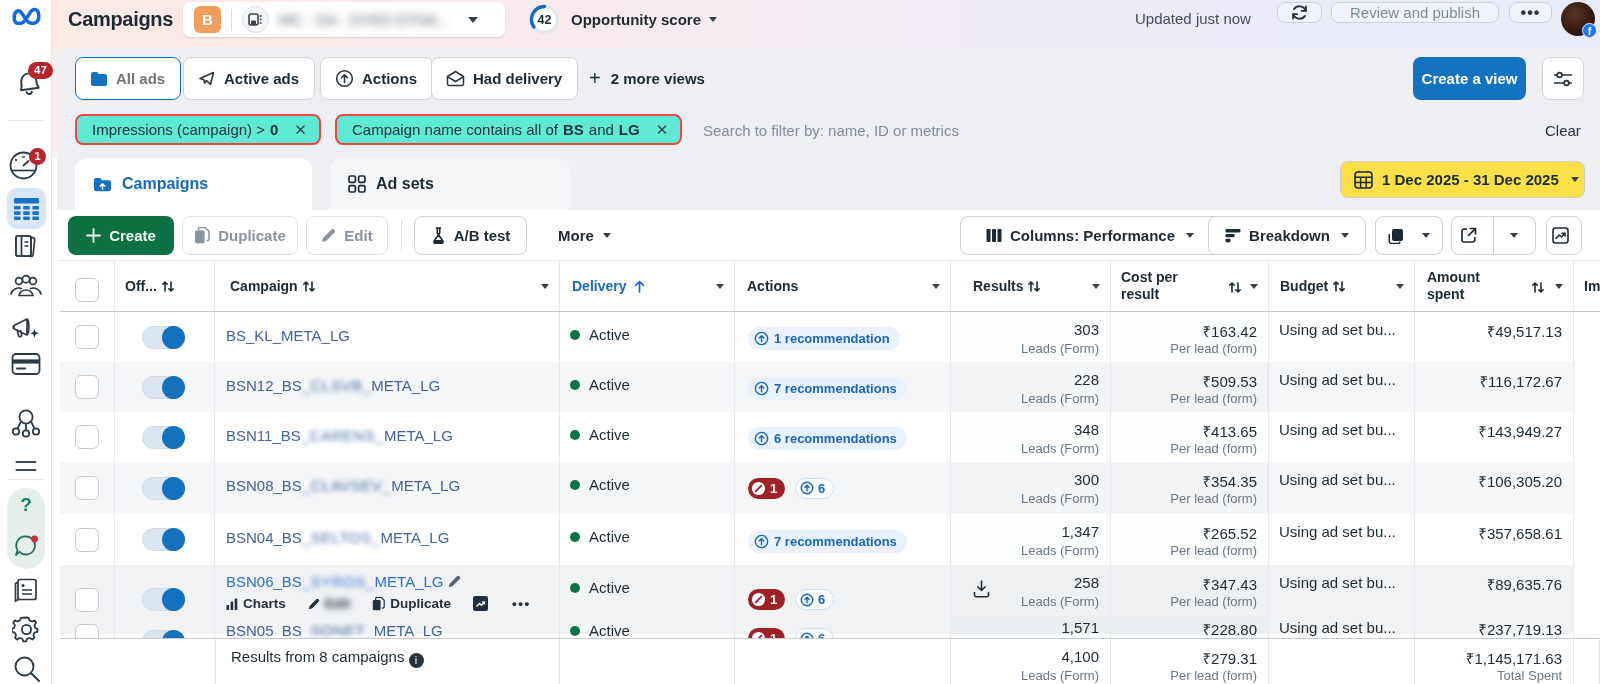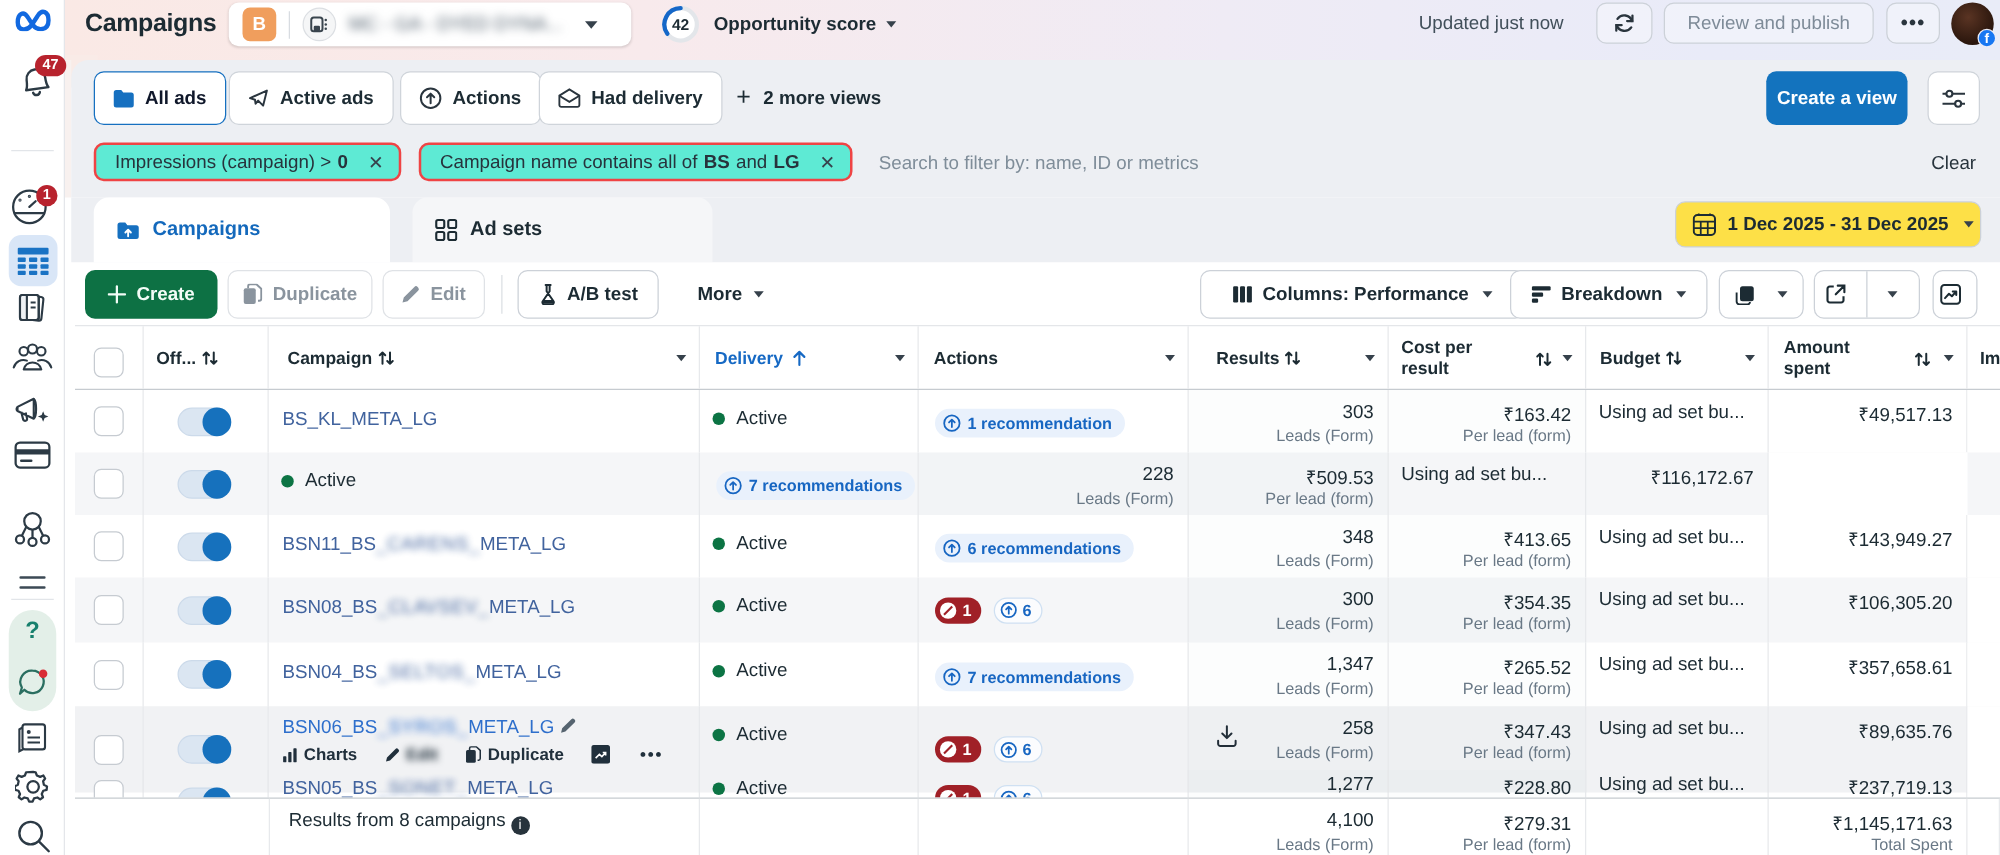--- a/index.html
+++ b/index.html
@@ -18,32 +18,32 @@
   .bsq { width:27px; height:27px; margin-left:11px; background:#f09e5d; border-radius:6px; color:#fff; font-weight:700; font-size:15px; display:flex; align-items:center; justify-content:center; }
   .vdiv { width:1px; height:22px; background:#d8dce1; margin:0 10px; }
   .acirc { width:27px; height:27px; border-radius:50%; border:1px solid #dcdfe3; background:#f5f6f7; display:flex; align-items:center; justify-content:center; }
   .blurname { filter:blur(4px); color:#4e5d6b; font-size:15px; margin-left:10px; white-space:nowrap; overflow:hidden; width:175px; }
   .caret { display:inline-block; width:0; height:0; border-left:5px solid transparent; border-right:5px solid transparent; border-top:6px solid #36414b; }
   .caret.sm { border-left-width:4px; border-right-width:4px; border-top-width:5px; }
 
   #oppscore { position:absolute; left:476px; top:3px; display:flex; align-items:center; }
   #opptxt { font-size:15px; font-weight:600; color:#1c2b33; margin:0 8px 0 10px; }
   #updated { position:absolute; left:1083px; top:10px; font-size:15px; color:#414f5a; }
-  .topbtn { position:absolute; top:2px; height:33px; border:1px solid #ccd1d8; border-radius:8px; background:rgba(255,255,255,.35); display:flex; align-items:center; justify-content:center; }
+  .topbtn { position:absolute; top:2px; height:21px; border:1px solid #ccd1d8; border-radius:8px; background:rgba(255,255,255,.35); display:flex; align-items:center; justify-content:center; }
   #avatar { position:absolute; left:1509px; top:2px; width:34px; height:34px; border-radius:50%; background:radial-gradient(circle at 40% 35%,#5a3423,#2a160d 70%); }
   #avatar .fb { position:absolute; right:-2px; bottom:-2px; width:15px; height:15px; border-radius:50%; background:#1877f2; color:#fff; font-size:11px; font-weight:700; text-align:center; line-height:15px; border:1px solid #ecedf8;}
 
   
   #strip { position:absolute; left:57px; top:48px; width:1543px; height:110px; background:#edeff3; border-top-left-radius:14px; }
   #pinkpatch { position:absolute; left:52px; top:44px; width:26px; height:26px; background:#f9ebe7; }
   #gutter { position:absolute; left:52px; top:48px; width:5px; height:110px; background:#f8f1ef; }
   .viewpill { position:absolute; top:9px; height:43px; background:#fff; border:1px solid #cfd4da; border-radius:8px; display:flex; align-items:center; font-size:15px; color:#1c2b33; font-weight:600;}
   .viewpill svg { margin:0 8px 0 14px; }
   .viewpill span { margin-right:15px; }
-  #allads { border:1px solid #1670c0; color:#0f172a; }
+  #allads { border:1px solid #1670c0; color:#737373; }
   #morev { position:absolute; top:9px; height:43px; display:flex; align-items:center; font-size:15px; font-weight:600; color:#1c2b33; }
   #createview { position:absolute; left:1356px; top:9px; width:113px; height:43px; background:#1373be; border-radius:8px; color:#fdfeff; font-size:15px; font-weight:700; display:flex; align-items:center; justify-content:center; }
   #sliderbtn { position:absolute; left:1485px; top:9px; width:42px; height:43px; background:#fff; border:1px solid #cfd4da; border-radius:8px; display:flex; align-items:center; justify-content:center;}
 
   .fpill { position:absolute; top:66px; height:31px; background:#5eead4; border:2px solid #ef4444; border-radius:8px; display:flex; align-items:center; font-size:15px; color:#27333c; white-space:nowrap; }
   .fpill b { font-weight:700; margin-left:5px;}
   .fx { margin:0 12px 0 16px; font-size:15px; color:#37434d; }
   #searchtxt { position:absolute; left:646px; top:74px; font-size:15px; color:#7f8d99; }
   #cleartxt { position:absolute; left:1488px; top:74px; font-size:15px; color:#27333c; }
 
@@ -377,20 +377,23 @@
           <div class="cell last" style="background:#fff;"></div>
         </div>
         <div class="trow body-row row-alt" style="top:102px; height:50px;">
           <div class="cell">
             <span class="chkbox"></span>
           </div>
           <div class="cell">
             <span class="toggle"></span>
           </div>
           <div class="cell">
+            <span class="cname"><span>BSN12_BS</span><span class="blur">_CLSVB_</span><span>META_LG</span></span>
+          </div>
+          <div class="cell">
             <span class="delivery"><span class="gdot"></span>Active</span>
           </div>
           <div class="cell">
             <span class="recpill"><svg width="15" height="15" viewBox="0 0 19 19" fill="none" stroke="#1766c2" stroke-width="1.8">
                 <circle cx="9.5" cy="9.5" r="7.8"></circle>
                 <path d="M9.5 13.5 V6.2 M6.6 8.8 L9.5 5.9 L12.4 8.8" stroke-linecap="round" stroke-linejoin="round"></path>
               </svg>7 recommendations</span>
           </div>
           <div class="cell shade">
             <span class="num">228</span>
@@ -592,21 +595,21 @@
             <span class="redpill" style="top:50%; margin-top:-10.5px;"><svg width="15" height="15" viewBox="0 0 16 16" style="margin-right:4px;">
                 <circle cx="8" cy="8" r="7" fill="#fff"></circle>
                 <path d="M4.5 11.5 L11.5 4.5" stroke="#a02027" stroke-width="1.8"></path>
               </svg>1</span>
             <span class="bluepill" style="left:60px; top:50%; margin-top:-10.5px;"><svg width="14" height="14" viewBox="0 0 19 19" fill="none" stroke="#1766c2" stroke-width="1.9" style="margin-right:4px;">
                 <circle cx="9.5" cy="9.5" r="7.8"></circle>
                 <path d="M9.5 13.5 V6.2 M6.6 8.8 L9.5 5.9 L12.4 8.8" stroke-linecap="round" stroke-linejoin="round"></path>
               </svg>6</span>
           </div>
           <div class="cell shade">
-            <span class="num">1,277</span>
+            <span class="num">1,571</span>
             <span class="sub">Leads (Form)</span>
           </div>
           <div class="cell shade">
             <span class="num">₹228.80</span>
             <span class="sub">Per lead (form)</span>
           </div>
           <div class="cell">
             <span class="budg">Using ad set bu...</span>
           </div>
           <div class="cell">
@@ -641,21 +644,21 @@
       </div>
     </div>
   </div>
 
   <div id="sidebar">
       <div class="sic" style="top:3px; left:0px;">
         <svg width="33" height="22" viewBox="0 0 33 22">
           <path d="M4.2 14.7 C4.2 8.2 8.6 5.6 11.8 10.2 C13.3 12.3 14.9 15 16.5 17.2 C19.6 21.5 28.8 22.2 28.8 13.2 C28.8 6 23.6 4.4 20.4 9.3 C18.9 11.6 16.4 15.5 14.9 17.5 C11.9 21.6 4.2 22.3 4.2 14.7 Z" fill="none" stroke="#1269e0" stroke-width="3.5"></path>
         </svg>
       </div>
-      <div class="sic" style="top:44px; left:0px;padding-left:13px;">
+      <div class="sic" style="top:62px; left:0px;padding-left:13px;">
         <div style="position:relative; width:40px; height:40px;">
   <svg style="position:absolute; left:2px; top:7px;" width="28" height="29" viewBox="0 0 28 29" fill="none" stroke="#2c3a45" stroke-width="1.9" stroke-linecap="round">
             <path d="M5 20 C5 20 6.5 17.5 6.5 12 a7.5 7.5 0 0 1 15 0 C21.5 17.5 23 20 23 20 Z" stroke-linejoin="round" transform="rotate(-8 14 14)"></path>
             <path d="M11.5 23.2 a2.8 2.8 0 0 0 5.4 -0.6"></path>
           </svg>
   <span style="position:absolute; left:15px; top:0; min-width:25px; height:17px; background:#b8232e; border-radius:9px; color:#fff; font-size:11.5px; font-weight:700; text-align:center; line-height:17px;">47</span>
   </div>
       </div>
       <div class="sic" style="top:120px; left:0px;">
         <div style="width:34px; height:1px; background:#e2e5e9;"></div>

